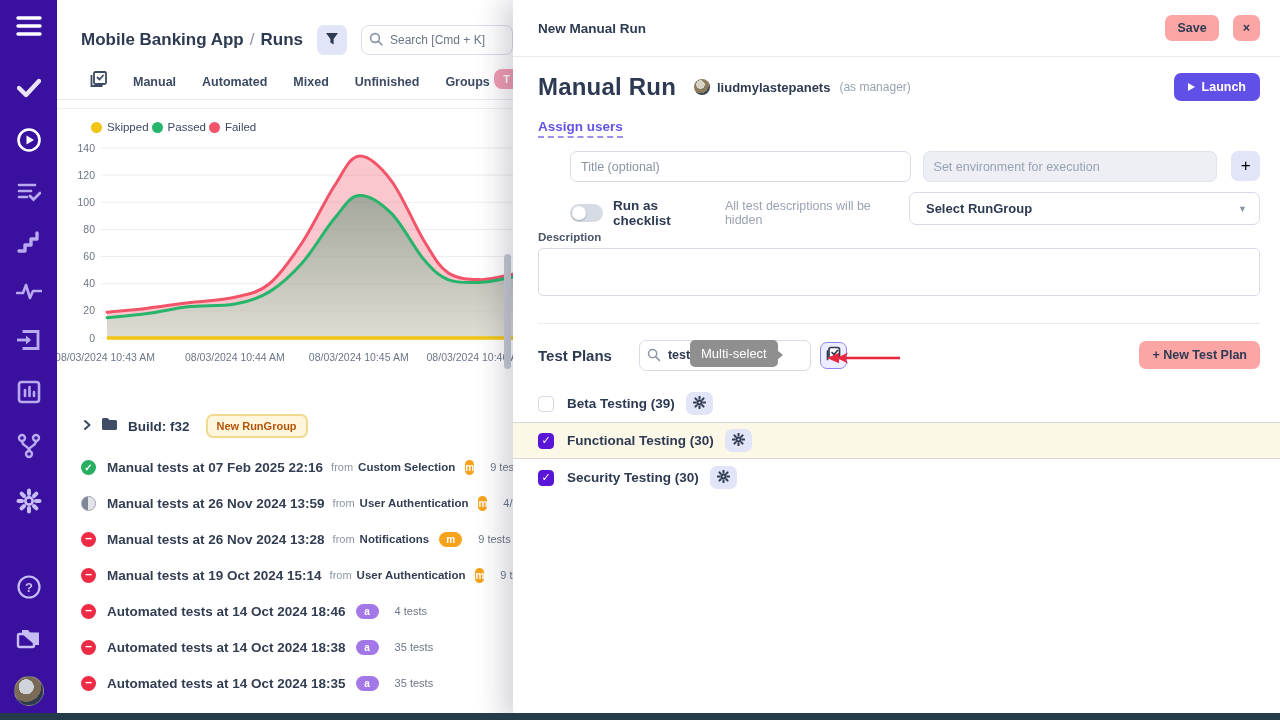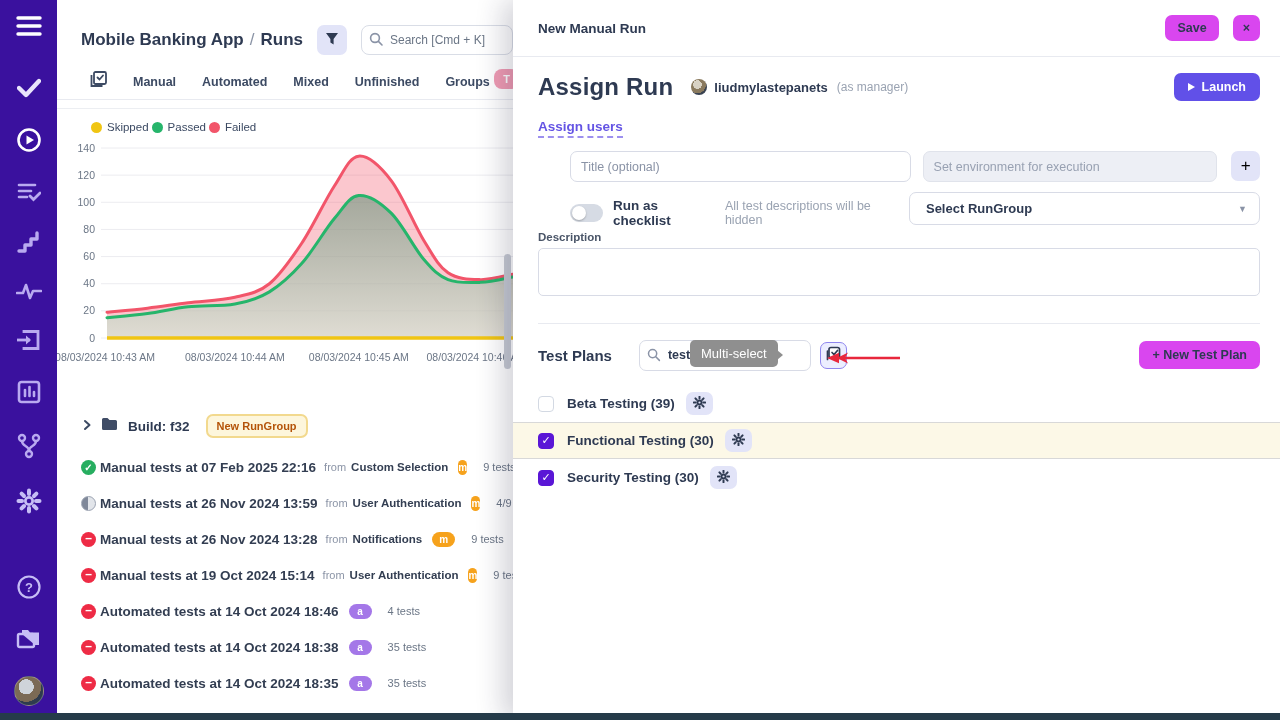--- a/index.html
+++ b/index.html
@@ -41,34 +41,34 @@
   .rungroup-row { display:flex; align-items:center; gap:8px; height:30px; margin-bottom:8px; cursor:pointer; }
   .rungroup-title { font-size:13.5px; font-weight:bold; color:#2e3a52; margin-left:2px; }
   .rungroup-badge { margin-left:8px; background:#fdf6dc; border:2px solid #f2d98e; color:#b45309; font-size:11px; font-weight:bold; border-radius:7px; padding:4px 9px; }
   .run-row { display:flex; align-items:center; height:36px; white-space:nowrap; cursor:pointer; }
   .status-dot { width:15px; height:15px; border-radius:50%; flex:0 0 15px; display:inline-flex; align-items:center; justify-content:center; color:#fff; font-size:10px; font-weight:bold; }
   .status-dot.passed { background:#27ae60; }
   .status-dot.passed::after { content:"✓"; }
   .status-dot.failed { background:#ee2b45; }
   .status-dot.failed::after { content:"–"; margin-top:-2px; font-size:12px; }
   .status-dot.progress { background:linear-gradient(90deg,#7f8899 50%, #e2e5ea 50%); border:1px solid #9aa2b1; }
-  .run-title { font-size:13.5px; font-weight:600; color:#333e52; margin-left:4px; }
+  .run-title { font-size:13.5px; font-weight:600; color:#333e52; margin-left:11px; }
   .run-from { font-size:11px; color:#8b94a6; margin-left:8px; }
   .run-source { font-size:11.5px; font-weight:bold; color:#333e52; margin-left:5px; }
   .run-badge { margin-left:10px; width:23px; height:15px; border-radius:8px; color:#fff; font-size:10px; font-weight:bold; display:inline-flex; align-items:center; justify-content:center; }
   .run-badge.m { background:#f6a21c; }
   .run-badge.a { background:#a477e8; }
   .run-count { font-size:11px; color:#6b7686; margin-left:16px; }
 
   
   .modal { width:767px; flex:1; height:720px; background:#fff; position:relative; z-index:4; box-shadow:-10px 0 26px rgba(30,30,60,.20); }
   .modal-header { height:57px; border-bottom:1px solid #e8eaf0; display:flex; align-items:center; padding:0 20px 0 25px; }
   .modal-title { font-size:13.5px; font-weight:600; color:#2e3a52; }
   .mh-actions { margin-left:auto; display:flex; gap:14px; }
-  .btn-soft { background:#d946ef; color:#2e3a52; border:none; border-radius:7px; font-size:12.5px; font-weight:bold; padding:6px 12px; cursor:pointer; font-family:inherit; }
+  .btn-soft { background:#fca5a5; color:#2e3a52; border:none; border-radius:7px; font-size:12.5px; font-weight:bold; padding:6px 12px; cursor:pointer; font-family:inherit; }
   .modal-body { padding:0 20px 0 25px; }
   .heading-row { display:flex; align-items:center; margin-top:16px; }
   .page-heading { font-size:24px; font-weight:800; color:#2e3a52; letter-spacing:.2px; }
   .owner { display:flex; align-items:center; margin-left:18px; gap:7px; }
   .owner-avatar { width:16px; height:16px; border-radius:50%; background:radial-gradient(circle at 40% 35%, #d8d2c4 0 30%, #8a7a5e 31% 60%, #3a4351 61%); }
   .owner-name { font-size:13px; font-weight:bold; color:#2e3a52; }
   .owner-role { font-size:12px; color:#9aa3b2; margin-left:2px; }
   .btn-launch { margin-left:auto; background:#6150e8; color:#fff; border:none; border-radius:7px; font-size:12.5px; font-weight:bold; padding:7px 14px; display:flex; align-items:center; gap:7px; cursor:pointer; font-family:inherit; }
   .play-tri { width:0; height:0; border-left:7px solid #fff; border-top:4.5px solid transparent; border-bottom:4.5px solid transparent; }
   .assign-link { display:inline-block; margin-top:18px; font-size:13.5px; font-weight:bold; color:#6454e4; border-bottom:2px dashed #9d90ef; padding-bottom:2px; cursor:pointer; }
@@ -355,21 +355,21 @@
   <div class="modal-header">
     <span class="modal-title">New Manual Run</span>
     <span class="mh-actions">
       <button class="btn-soft">Save</button>
       <button class="btn-soft" style="padding:6px 10px;">×</button>
     </span>
   </div>
 
   <div class="modal-body">
     <div class="heading-row">
-      <span class="page-heading">Assign Run</span>
+      <span class="page-heading">Manual Run</span>
       <span class="owner">
         <span class="owner-avatar"></span>
         <span class="owner-name">liudmylastepanets</span>
         <span class="owner-role">(as manager)</span>
       </span>
       <button class="btn-launch">
         <span class="play-tri"></span>
         <span>Launch</span>
       </button>
     </div>

